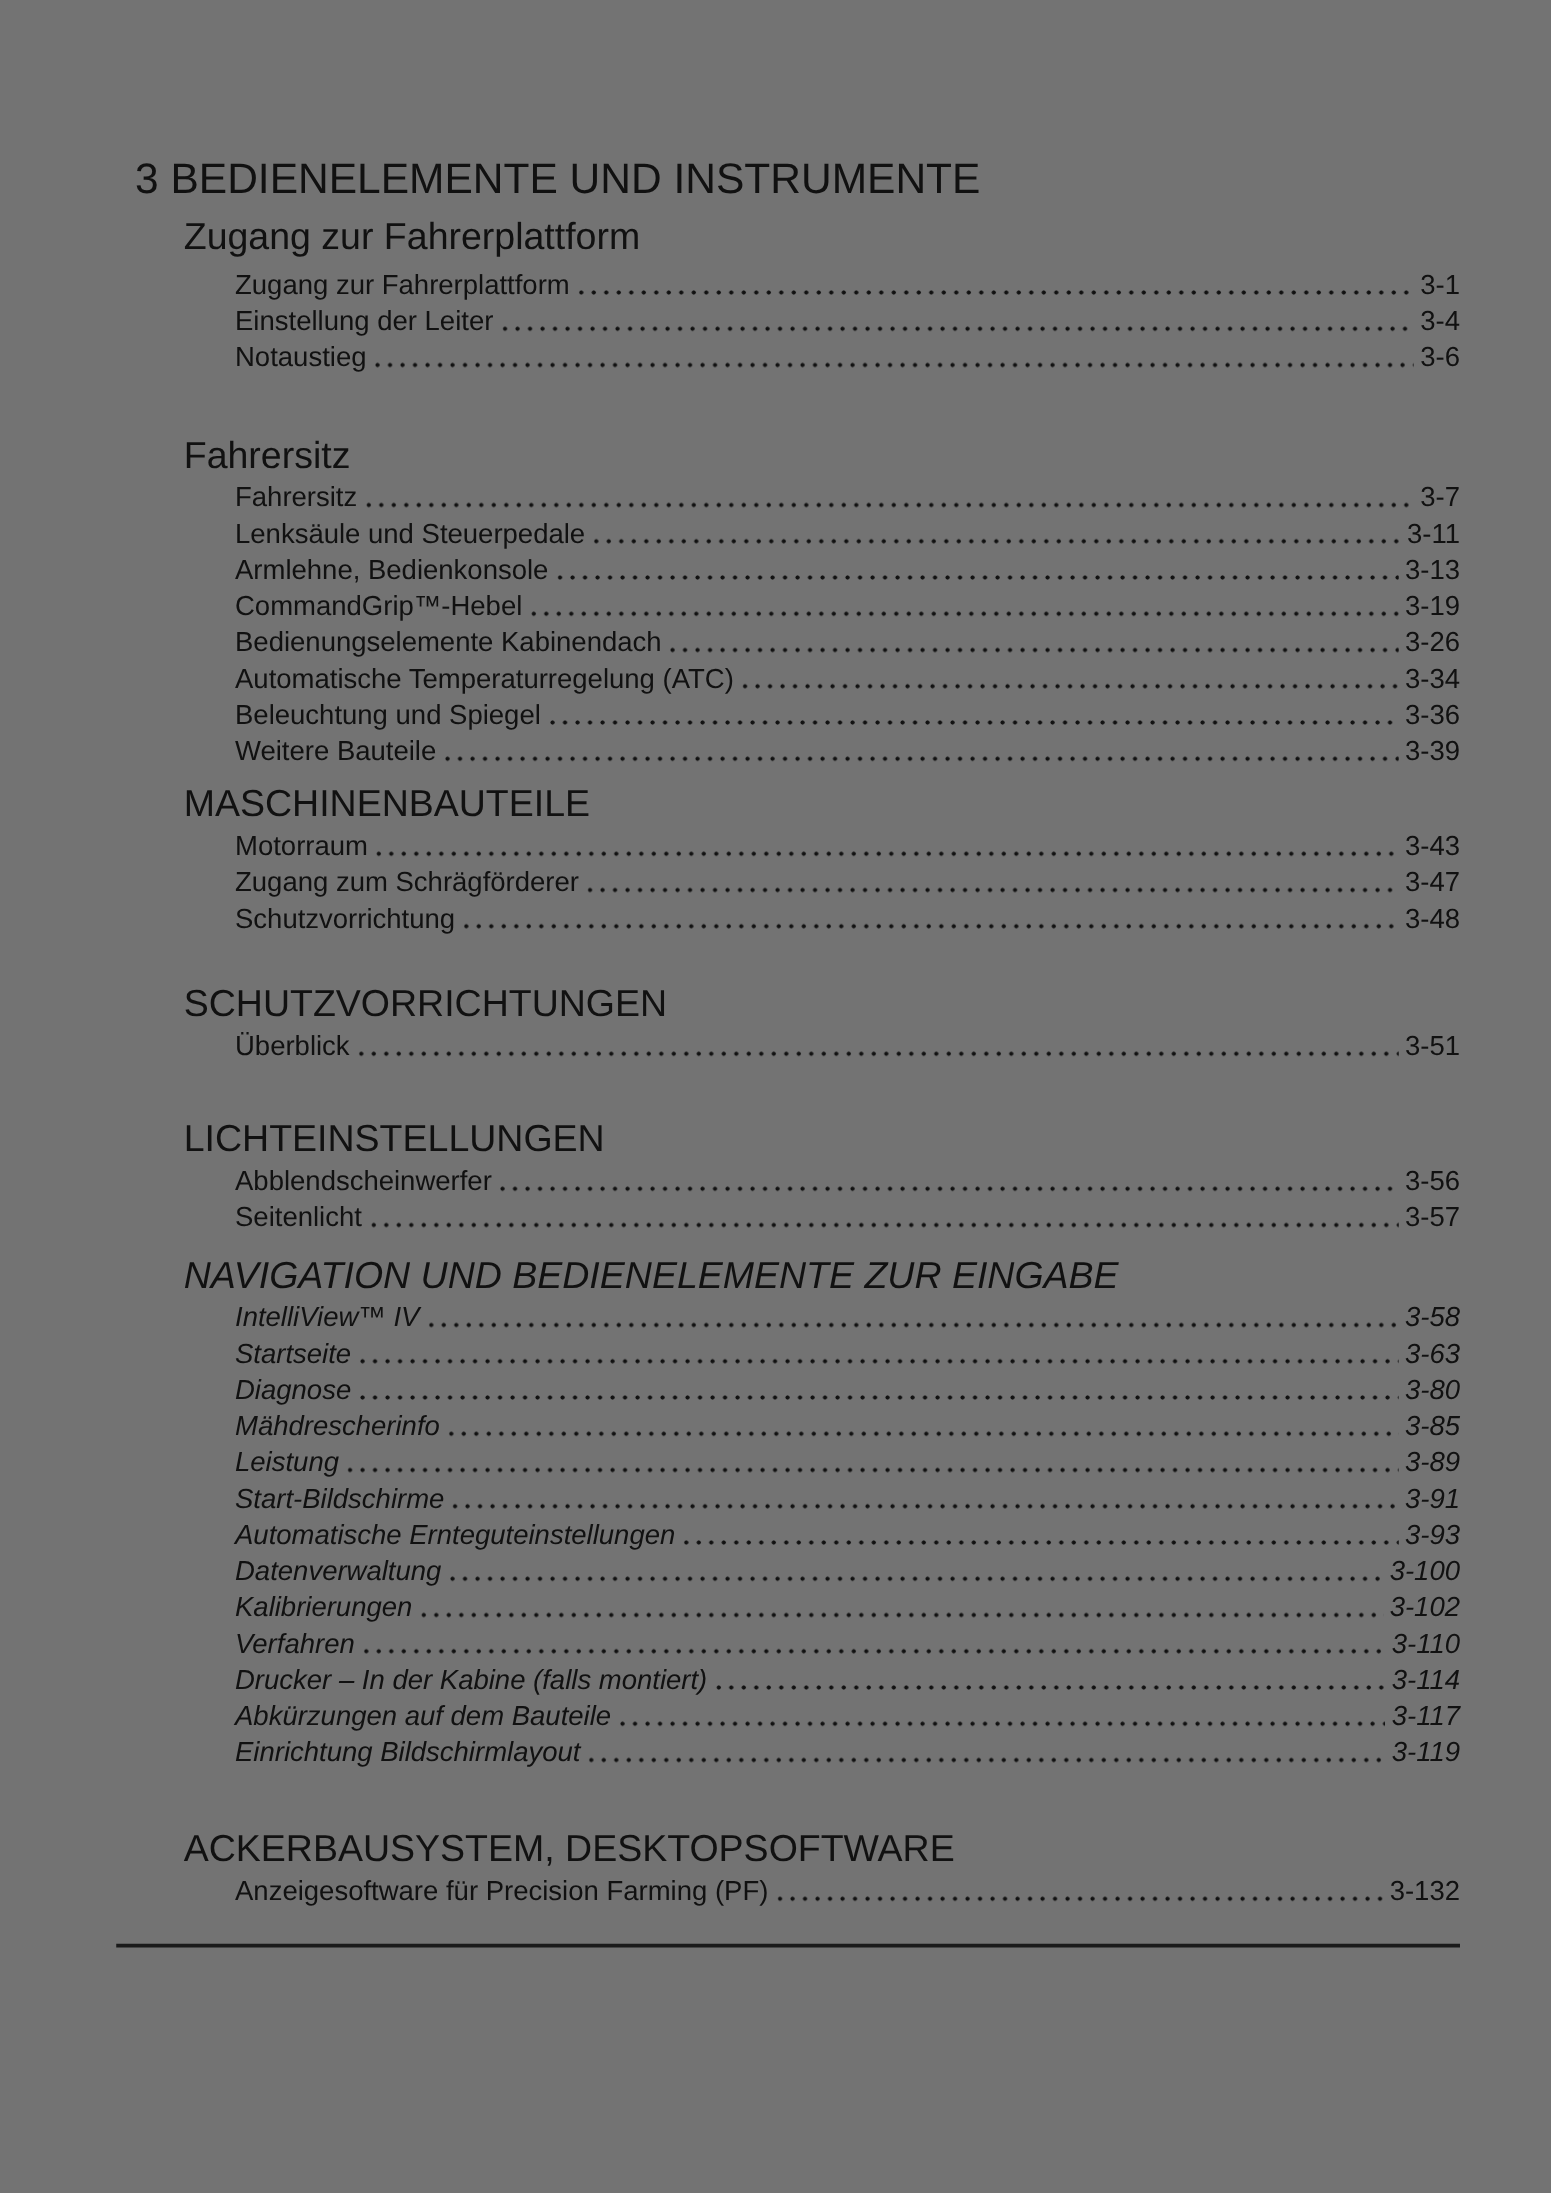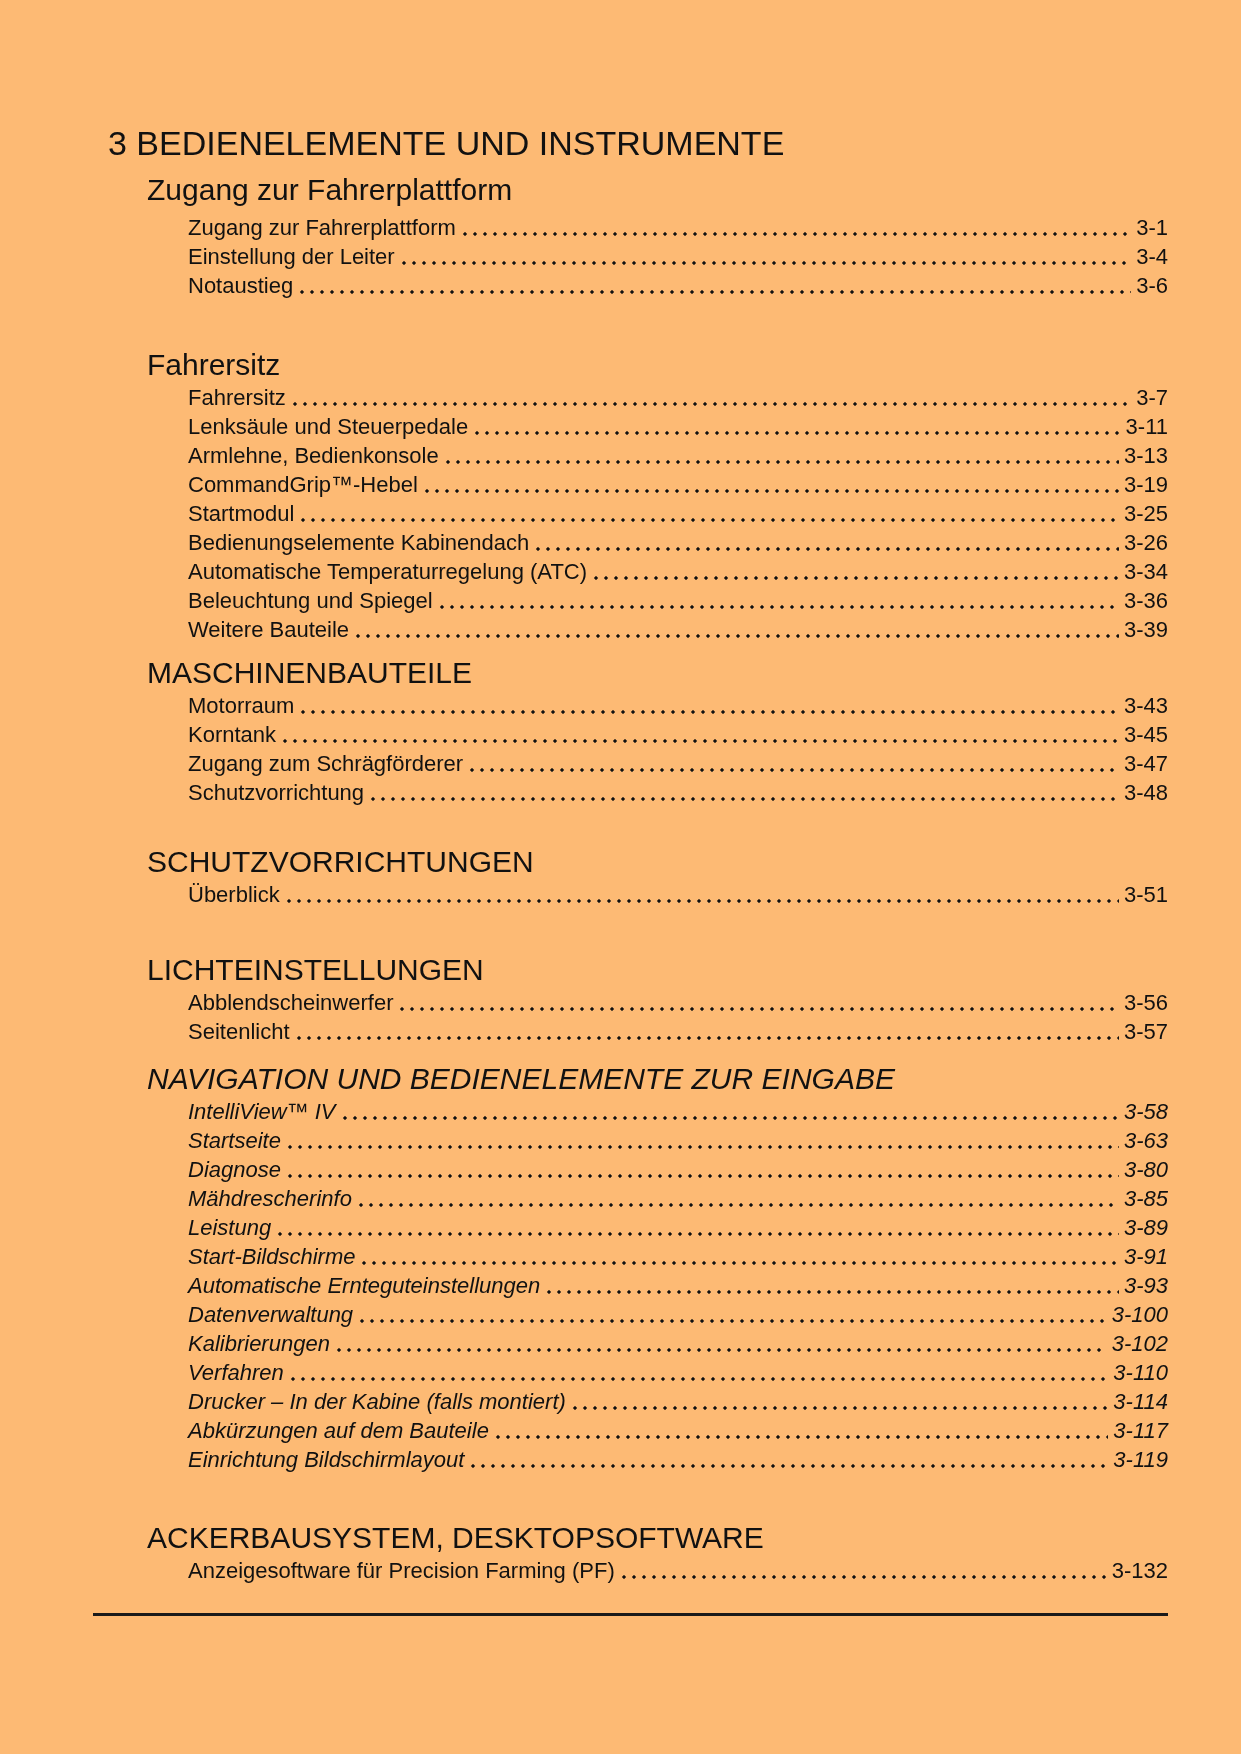--- a/index.html
+++ b/index.html
@@ -5,21 +5,21 @@
   html, body {
     margin: 0;
     padding: 0;
     background: #ffffff;
   }
   .page {
     position: relative;
     box-sizing: border-box;
     width: 1241px;
     height: 1754px;
-    background: #fdba74;
+    background: #737373;
     padding: 123px 73px 0 108px;
     font-family: "Liberation Sans", sans-serif;
     color: #111111;
     overflow: hidden;
   }
   h1.chapter {
     margin: 0;
     font-size: 34px;
     line-height: 40px;
     font-weight: 400;
@@ -114,25 +114,20 @@
         <span class="t">Armlehne, Bedienkonsole</span>
         <span class="dots"></span>
         <span class="p">3-13</span>
       </div>
       <div class="row">
         <span class="t">CommandGrip™-Hebel</span>
         <span class="dots"></span>
         <span class="p">3-19</span>
       </div>
       <div class="row">
-        <span class="t">Startmodul</span>
-        <span class="dots"></span>
-        <span class="p">3-25</span>
-      </div>
-      <div class="row">
         <span class="t">Bedienungselemente Kabinendach</span>
         <span class="dots"></span>
         <span class="p">3-26</span>
       </div>
       <div class="row">
         <span class="t">Automatische Temperaturregelung (ATC)</span>
         <span class="dots"></span>
         <span class="p">3-34</span>
       </div>
       <div class="row">
@@ -150,25 +145,20 @@
 
   <section class="sec sec-3">
     <h2>MASCHINENBAUTEILE</h2>
     <div class="entries">
       <div class="row">
         <span class="t">Motorraum</span>
         <span class="dots"></span>
         <span class="p">3-43</span>
       </div>
       <div class="row">
-        <span class="t">Korntank</span>
-        <span class="dots"></span>
-        <span class="p">3-45</span>
-      </div>
-      <div class="row">
         <span class="t">Zugang zum Schrägförderer</span>
         <span class="dots"></span>
         <span class="p">3-47</span>
       </div>
       <div class="row">
         <span class="t">Schutzvorrichtung</span>
         <span class="dots"></span>
         <span class="p">3-48</span>
       </div>
     </div>

